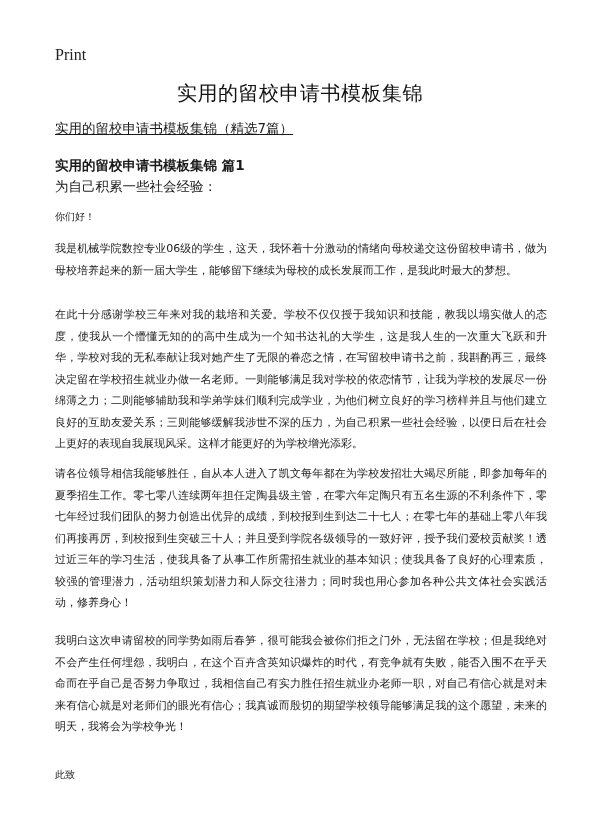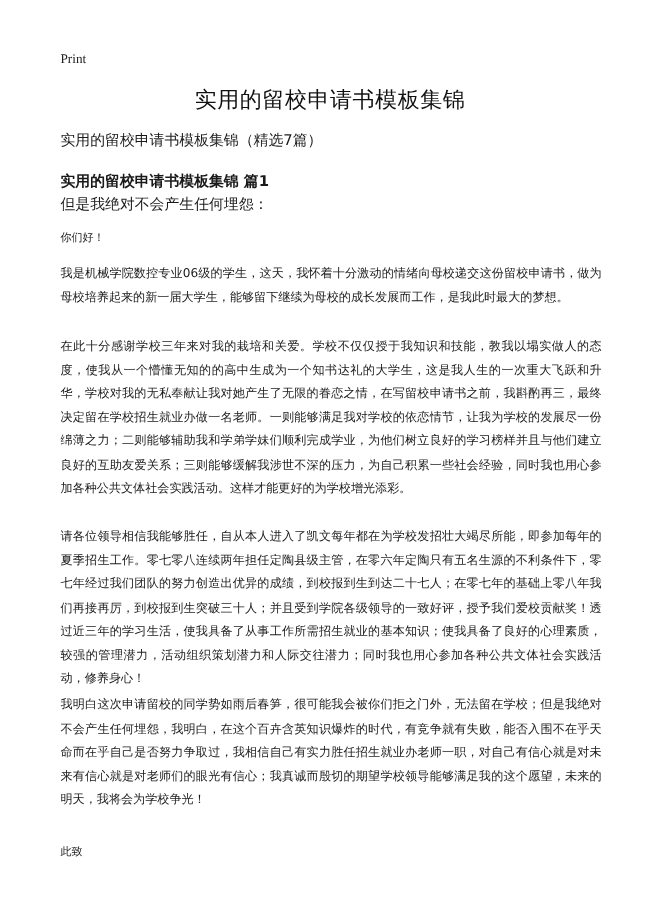--- a/index.html
+++ b/index.html
@@ -19,41 +19,41 @@
     position: absolute;
     left: 55px;
     top: 0;
     width: 520px;
   }
   .print-label {
     position: absolute;
     left: 0;
     top: 46px;
     font-family: "Liberation Serif", "DejaVu Serif", serif;
-    font-size: 12px;
+    font-size: 16px;
     color: #222;
   }
   .doc-title {
     position: absolute;
     left: 0;
     width: 490px;
     top: 80px;
     text-align: center;
     font-size: 20px;
     line-height: 26px;
     color: #111;
     letter-spacing: 0.5px;
-    font-family: Liberation Mono, monospace;
   }
   .subtitle {
     position: absolute;
     left: 0;
     top: 118px;
     font-size: 13.5px;
     line-height: 20px;
+    text-decoration: underline;
   }
   .section-heading {
     position: absolute;
     left: 0;
     top: 155px;
     font-size: 13.5px;
     line-height: 20px;
     font-weight: bold;
   }
   .salutation {
@@ -74,21 +74,21 @@
     position: absolute;
     left: 0;
     width: 492px;
     font-size: 11px;
     line-height: 21.5px;
     text-align: justify;
     word-break: break-all;
   }
   .p1 { top: 238px; }
   .p2 { top: 304px; }
-  .p3 { top: 477px; }
+  .p3 { top: 463px; }
   .p4 { top: 630px; }
   .closing {
     position: absolute;
     left: 0;
     top: 765px;
     font-size: 10px;
     line-height: 20px;
   }
 </style>
 </head>
@@ -96,23 +96,23 @@
 
 <div class="page">
   <div class="print-label">Print</div>
 
   <h1 class="doc-title" style="margin:0;font-weight:normal;">实用的留校申请书模板集锦</h1>
 
   <div class="subtitle">实用的留校申请书模板集锦（精选7篇）</div>
 
   <div class="section-heading">实用的留校申请书模板集锦 篇1</div>
 
-  <div class="salutation">但是我绝对不会产生任何埋怨：</div>
+  <div class="salutation">为自己积累一些社会经验：</div>
 
   <div class="greeting">你们好！</div>
 
   <p class="para p1" style="margin:0;">我是机械学院数控专业06级的学生，这天，我怀着十分激动的情绪向母校递交这份留校申请书，做为母校培养起来的新一届大学生，能够留下继续为母校的成长发展而工作，是我此时最大的梦想。</p>
-  <p class="para p2" style="margin:0;">在此十分感谢学校三年来对我的栽培和关爱。学校不仅仅授于我知识和技能，教我以塌实做人的态度，使我从一个懵懂无知的的高中生成为一个知书达礼的大学生，这是我人生的一次重大飞跃和升华，学校对我的无私奉献让我对她产生了无限的眷恋之情，在写留校申请书之前，我斟酌再三，最终决定留在学校招生就业办做一名老师。一则能够满足我对学校的依恋情节，让我为学校的发展尽一份绵薄之力；二则能够辅助我和学弟学妹们顺利完成学业，为他们树立良好的学习榜样并且与他们建立良好的互助友爱关系；三则能够缓解我涉世不深的压力，为自己积累一些社会经验，同时我也用心参加各种公共文体社会实践活动。这样才能更好的为学校增光添彩。</p>
+  <p class="para p2" style="margin:0;">在此十分感谢学校三年来对我的栽培和关爱。学校不仅仅授于我知识和技能，教我以塌实做人的态度，使我从一个懵懂无知的的高中生成为一个知书达礼的大学生，这是我人生的一次重大飞跃和升华，学校对我的无私奉献让我对她产生了无限的眷恋之情，在写留校申请书之前，我斟酌再三，最终决定留在学校招生就业办做一名老师。一则能够满足我对学校的依恋情节，让我为学校的发展尽一份绵薄之力；二则能够辅助我和学弟学妹们顺利完成学业，为他们树立良好的学习榜样并且与他们建立良好的互助友爱关系；三则能够缓解我涉世不深的压力，为自己积累一些社会经验，以便日后在社会上更好的表现自我展现风采。这样才能更好的为学校增光添彩。</p>
   <p class="para p3" style="margin:0;">请各位领导相信我能够胜任，自从本人进入了凯文每年都在为学校发招壮大竭尽所能，即参加每年的夏季招生工作。零七零八连续两年担任定陶县级主管，在零六年定陶只有五名生源的不利条件下，零七年经过我们团队的努力创造出优异的成绩，到校报到生到达二十七人；在零七年的基础上零八年我们再接再厉，到校报到生突破三十人；并且受到学院各级领导的一致好评，授予我们爱校贡献奖！透过近三年的学习生活，使我具备了从事工作所需招生就业的基本知识；使我具备了良好的心理素质，较强的管理潜力，活动组织策划潜力和人际交往潜力；同时我也用心参加各种公共文体社会实践活动，修养身心！</p>
   <p class="para p4" style="margin:0;">我明白这次申请留校的同学势如雨后春笋，很可能我会被你们拒之门外，无法留在学校；但是我绝对不会产生任何埋怨，我明白，在这个百卉含英知识爆炸的时代，有竞争就有失败，能否入围不在乎天命而在乎自己是否努力争取过，我相信自己有实力胜任招生就业办老师一职，对自己有信心就是对未来有信心就是对老师们的眼光有信心；我真诚而殷切的期望学校领导能够满足我的这个愿望，未来的明天，我将会为学校争光！</p>
 
   <div class="closing">此致</div>
 </div>
 
 </body></html>

